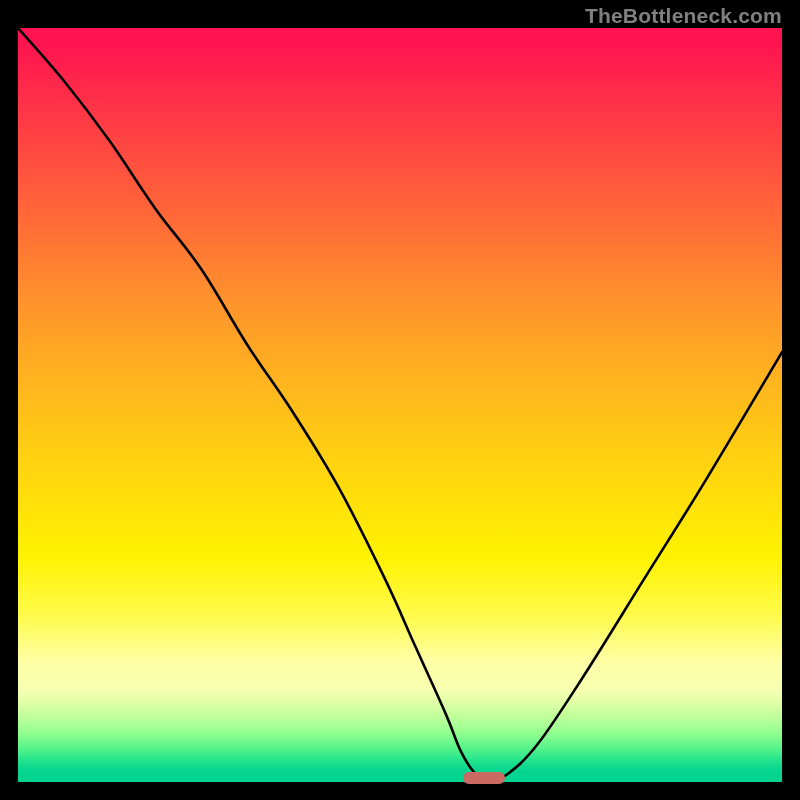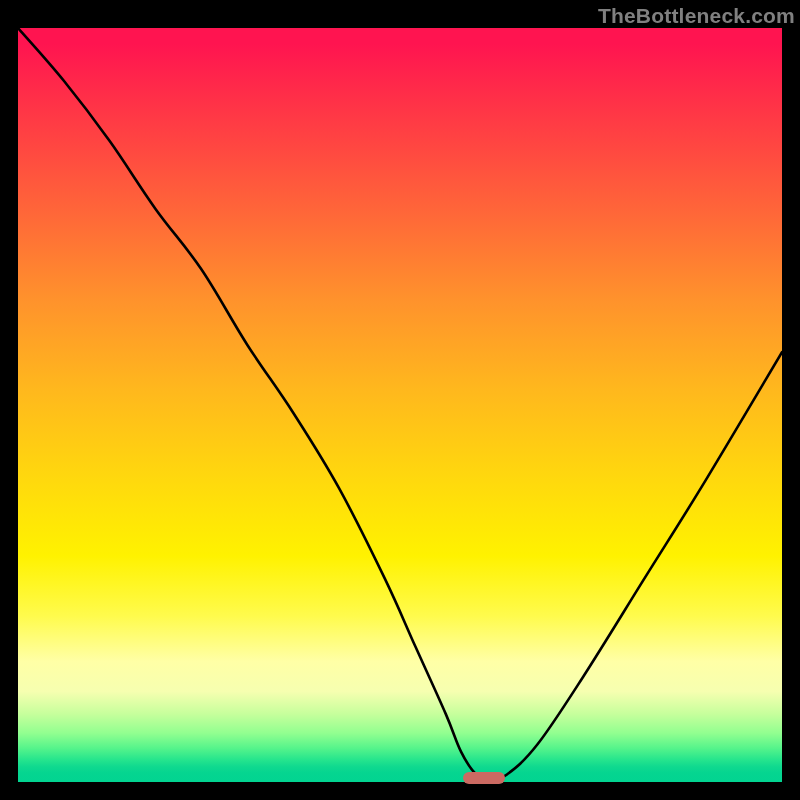--- a/index.html
+++ b/index.html
@@ -12,21 +12,21 @@
     overflow: hidden;
   }
   .wrap {
     position: relative;
     width: 800px;
     height: 800px;
   }
   .watermark {
     position: absolute;
     top: 4px;
-    right: 5px;
+    right: 18px;
     color: #808080;
     font-size: 21px;
     font-weight: 600;
     letter-spacing: 0.2px;
     z-index: 20;
   }
   .plot {
     position: absolute;
     left: 18px;
     top: 28px;

